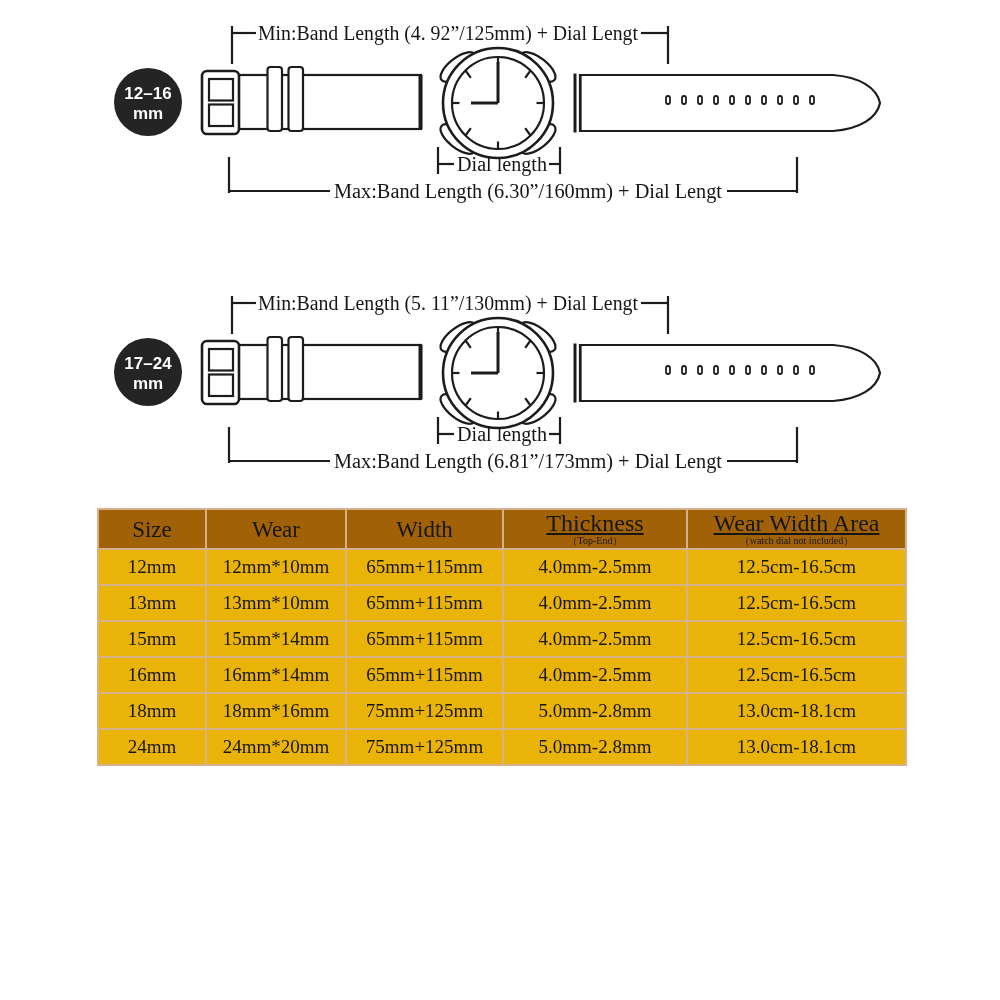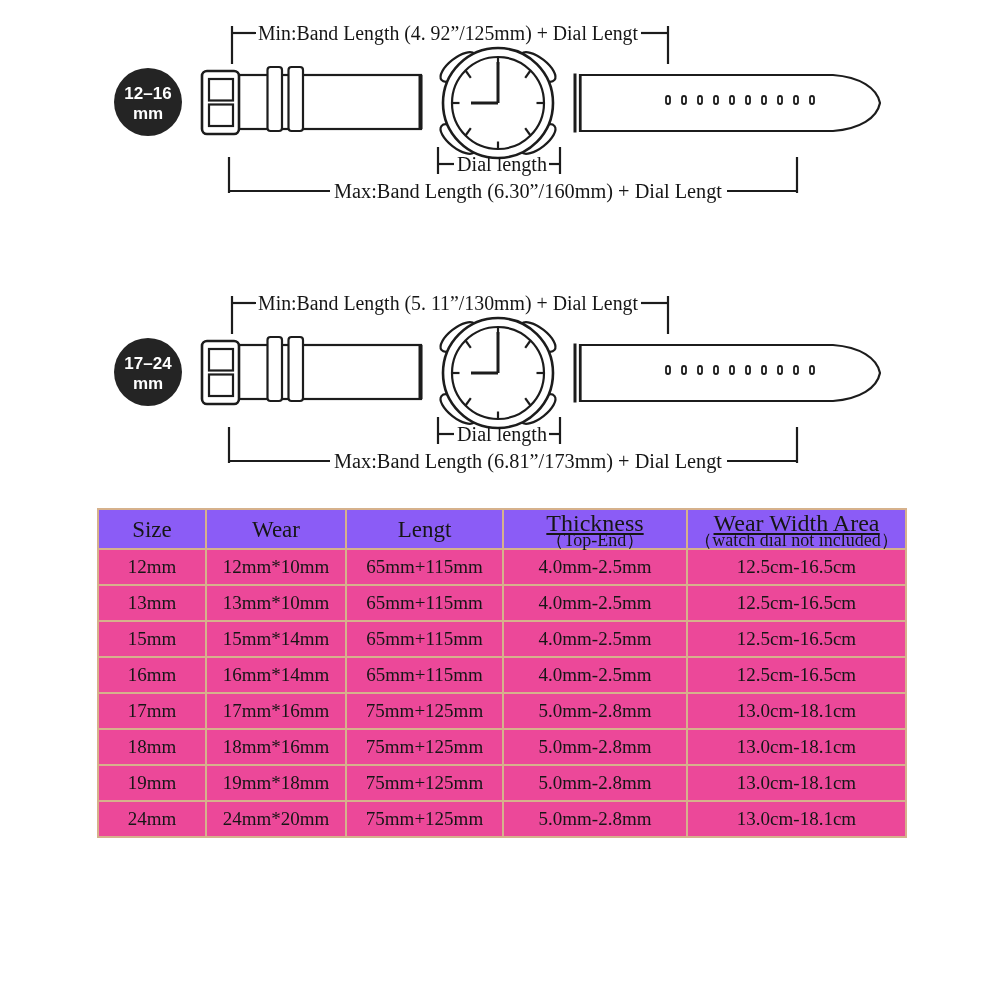--- a/index.html
+++ b/index.html
@@ -14,26 +14,26 @@
   svg .hole{fill:#ffffff;stroke:#1c1c1c;stroke-width:1.8;}
   svg .dim-text{font-family:"Liberation Serif",serif;font-size:20px;fill:#161616;}
   svg .badge-circle{fill:#242424;stroke:none;}
   svg .badge-text{font-family:"Liberation Sans",sans-serif;font-weight:bold;font-size:17px;
                   fill:#ffffff;text-anchor:middle;}
   .table-wrap{position:absolute;left:97px;top:508px;width:808px;}
   table.spec-table{border-collapse:collapse;width:808px;table-layout:fixed;
                    font-family:"Liberation Serif",serif;}
   table.spec-table th,table.spec-table td{border:2px solid #d6b18c;text-align:center;
                    padding:0;color:#161616;}
-  table.spec-table th{background:#8b5cf6;font-weight:normal;height:38px;}
-  table.spec-table td{background:#ec4899;height:34px;font-size:19px;line-height:34px;
+  table.spec-table th{background:#a16207;font-weight:normal;height:38px;}
+  table.spec-table td{background:#eab308;height:34px;font-size:19px;line-height:34px;
                    white-space:nowrap;}
   .h-main{display:block;font-size:23px;line-height:25px;}
   th.small-head .h-main{font-size:24px;line-height:22px;text-decoration:underline;}
-  .h-sub{display:block;font-size:18px;line-height:13px;font-family:Liberation Serif, serif;}
+  .h-sub{display:block;font-size:10px;line-height:13px;font-family:Liberation Serif, serif;}
   .h-sub:empty{display:none;}
 </style>
 </head>
 <body>
 
 <div class="page">
 
   <svg class="diagram diagram-1" viewBox="0 0 1000 250">
 
     <g>
@@ -204,21 +204,21 @@
         <tr>
           <th>
             <span class="h-main">Size</span>
 
           </th>
           <th>
             <span class="h-main">Wear</span>
 
           </th>
           <th>
-            <span class="h-main">Lengt</span>
+            <span class="h-main">Width</span>
 
           </th>
           <th class="small-head">
             <span class="h-main">Thickness</span>
             <span class="h-sub">（Top-End）</span>
           </th>
           <th class="small-head">
             <span class="h-main">Wear Width Area</span>
             <span class="h-sub">（watch dial not included）</span>
           </th>
@@ -245,43 +245,29 @@
             <td>65mm+115mm</td>
             <td>4.0mm-2.5mm</td>
             <td>12.5cm-16.5cm</td>
           </tr>
           <tr>
             <td>16mm</td>
             <td>16mm*14mm</td>
             <td>65mm+115mm</td>
             <td>4.0mm-2.5mm</td>
             <td>12.5cm-16.5cm</td>
-          </tr>
-          <tr>
-            <td>17mm</td>
-            <td>17mm*16mm</td>
-            <td>75mm+125mm</td>
-            <td>5.0mm-2.8mm</td>
-            <td>13.0cm-18.1cm</td>
           </tr>
           <tr>
             <td>18mm</td>
             <td>18mm*16mm</td>
             <td>75mm+125mm</td>
             <td>5.0mm-2.8mm</td>
             <td>13.0cm-18.1cm</td>
           </tr>
           <tr>
-            <td>19mm</td>
-            <td>19mm*18mm</td>
-            <td>75mm+125mm</td>
-            <td>5.0mm-2.8mm</td>
-            <td>13.0cm-18.1cm</td>
-          </tr>
-          <tr>
             <td>24mm</td>
             <td>24mm*20mm</td>
             <td>75mm+125mm</td>
             <td>5.0mm-2.8mm</td>
             <td>13.0cm-18.1cm</td>
           </tr>
         </tbody>
     </table>
   </div>
 

